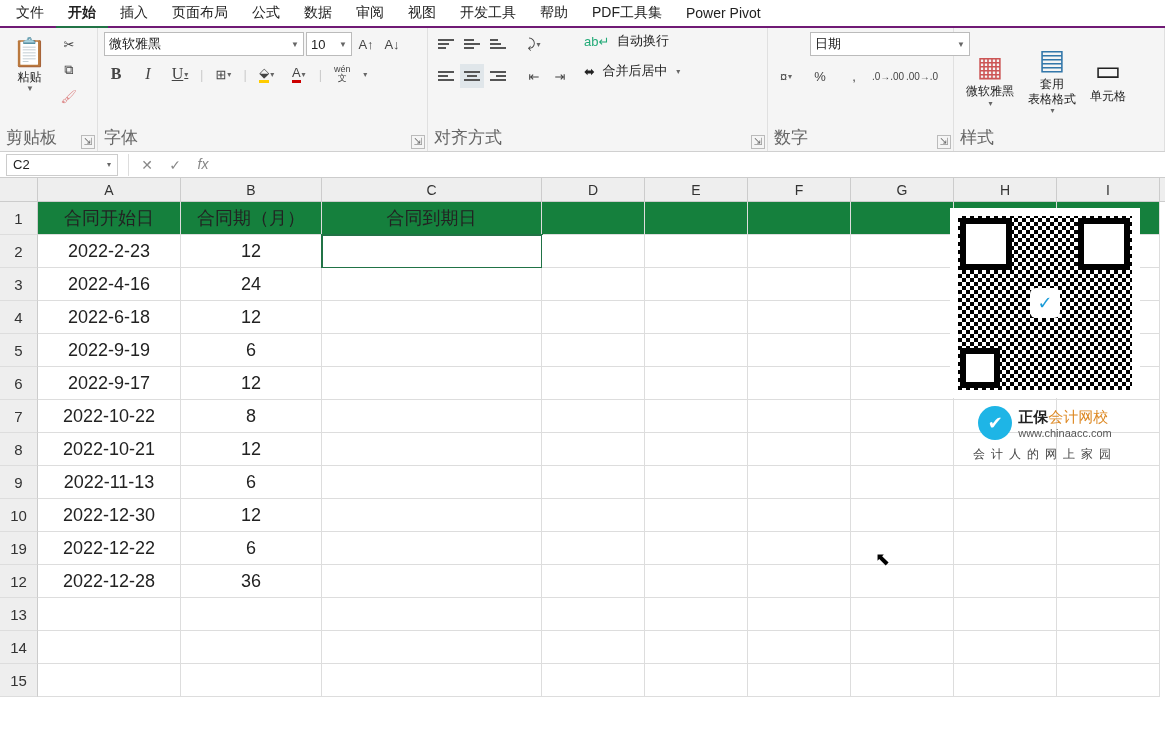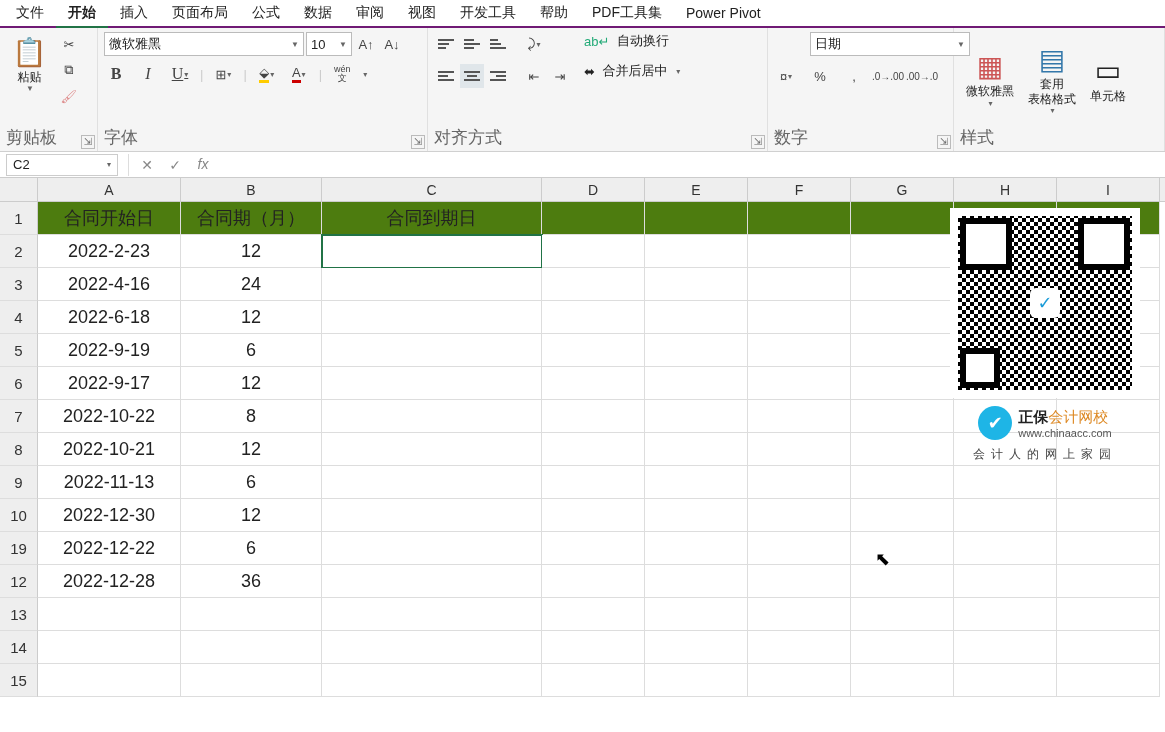--- a/index.html
+++ b/index.html
@@ -44,21 +44,21 @@
 .fb-input { flex: 1; height: 22px; padding: 0 6px; }
 
 
 .grid-wrap { position: relative; }
 .corner { position: absolute; left:0; top:0; width: 38px; height: 24px; background: #eee; border-right: 1px solid #ccc; border-bottom: 1px solid #ccc; }
 .col-headers { display: flex; margin-left: 38px; height: 24px; background: #eee; border-bottom: 1px solid #ccc; }
 .ch { text-align: center; line-height: 24px; font-size: 14px; border-right: 1px solid #ccc; color: #333; }
 .row-hdr { width: 38px; text-align: center; background: #eee; border-right: 1px solid #ccc; border-bottom: 1px solid #ddd; font-size: 15px; color:#333; }
 .data-row { display: flex; height: 33px; }
 .cell { border-right: 1px solid #ddd; border-bottom: 1px solid #ddd; line-height: 33px; text-align: center; font-size: 18px; background: #fff; overflow:hidden; white-space:nowrap; }
-.hdr-cell { background: #4d7c0f; font-weight: normal; }
+.hdr-cell { background: #15803d; font-weight: normal; }
 .sel { outline: 2px solid #217346; outline-offset: -1px; }
 
 
 .cA { width: 143px; } .cB { width: 141px; } .cC { width: 220px; }
 .cD,.cE,.cF,.cG,.cH,.cI { width: 103px; }
 
 
 .overlay { position: absolute; right: 20px; top: 30px; width: 200px; text-align:center; pointer-events:none; }
 .qr { width: 190px; height: 190px; background: 
   repeating-linear-gradient(0deg,#000 0 4px,#fff 4px 8px),

